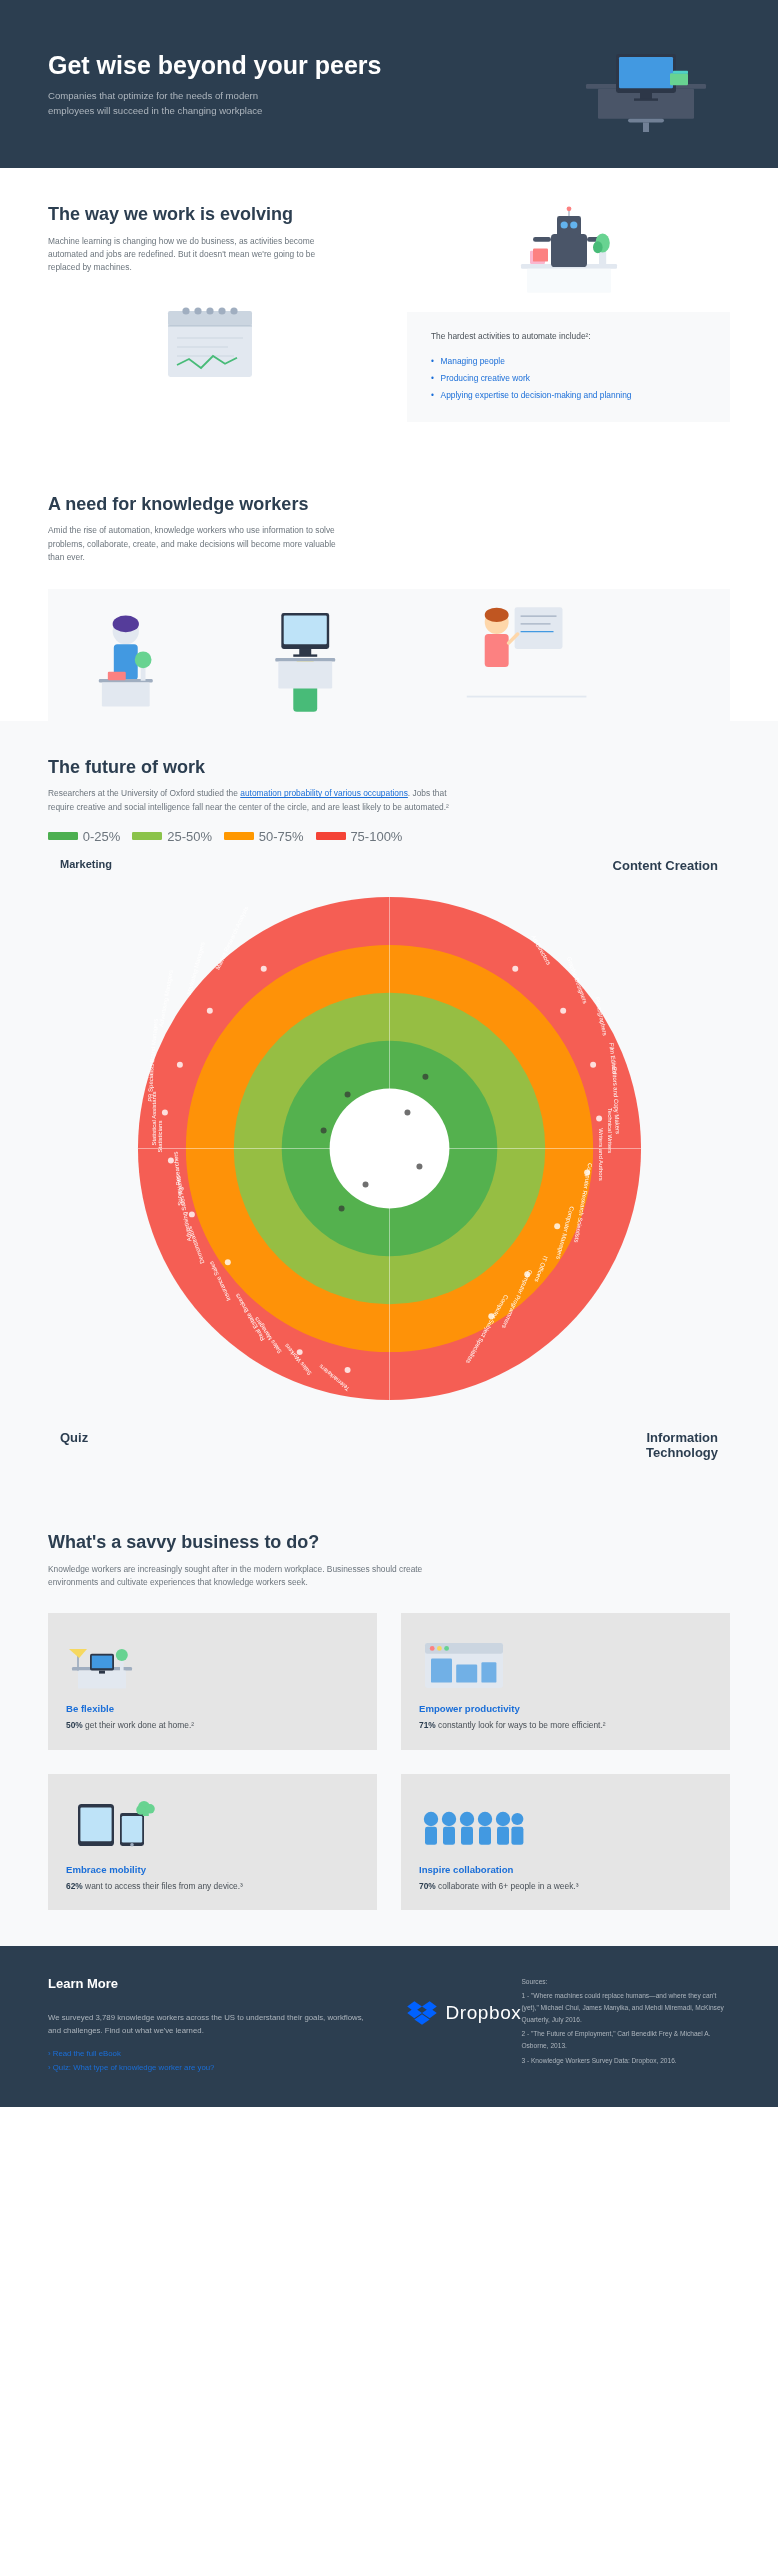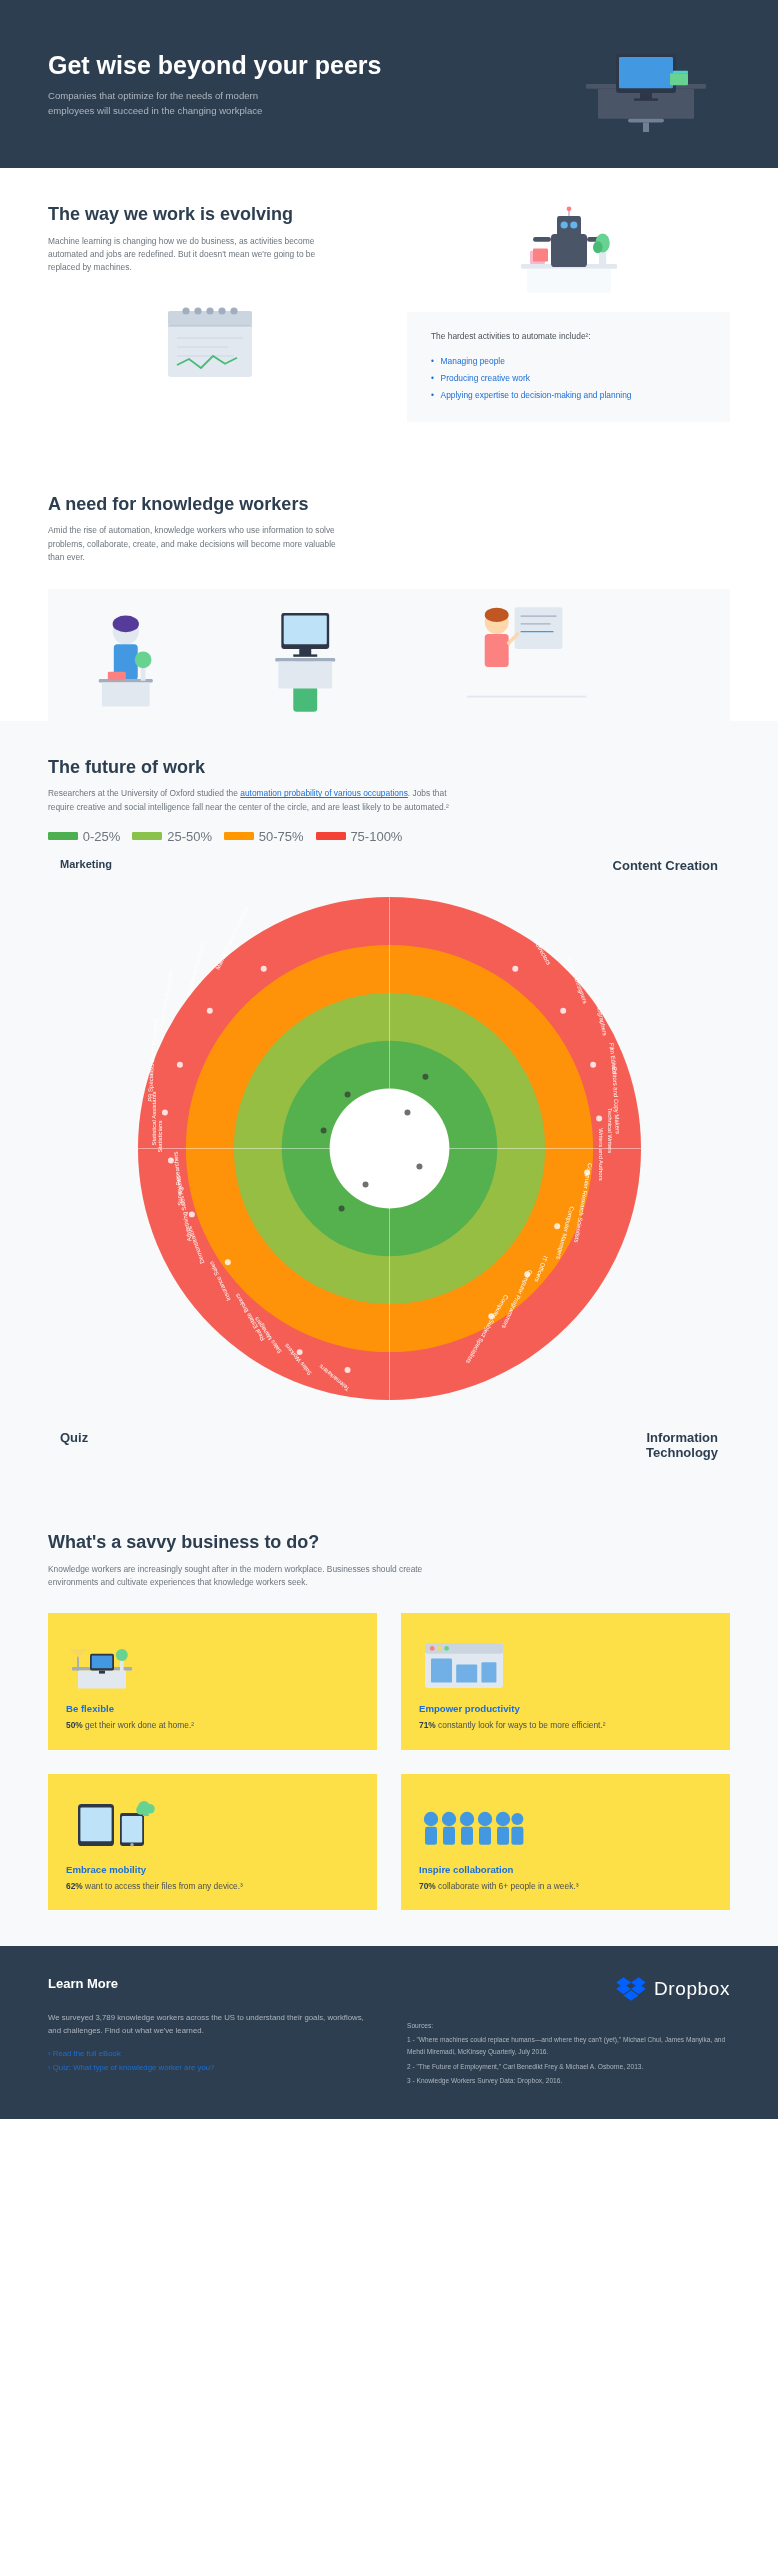--- a/index.html
+++ b/index.html
@@ -122,21 +122,21 @@
       background: #f8f9fa;
       padding: 36px 48px;
     }
     .card-grid {
       display: grid;
       grid-template-columns: 1fr 1fr;
       gap: 24px;
       margin-top: 24px;
     }
     .feature-card {
-      background: #fde047;
+      background: #e5e5e5;
       padding: 18px;
     }
     .feature-card .card-icon {
       height: 60px;
       margin-bottom: 12px;
       display: flex;
       align-items: flex-end;
     }
     .feature-card h3 {
       font-size: 9.6px;
@@ -178,22 +178,22 @@
       display: block;
       color: #1a6ed8;
       font-size: 7.8px;
       margin: 4.8px 0;
       text-decoration: none;
     }
     .footer-link::before { content: '› '; }
     .footer-right {
       flex: 1;
       display: flex;
-      flex-direction: column;
-      align-items: flex-end;
+      flex-direction: row;
+      align-items: center;
     }
     .dropbox-logo {
       display: flex;
       align-items: center;
       gap: 8.4px;
       margin-bottom: 18px;
     }
     .dropbox-logo-text {
       color: #fff;
       font-size: 19px;

